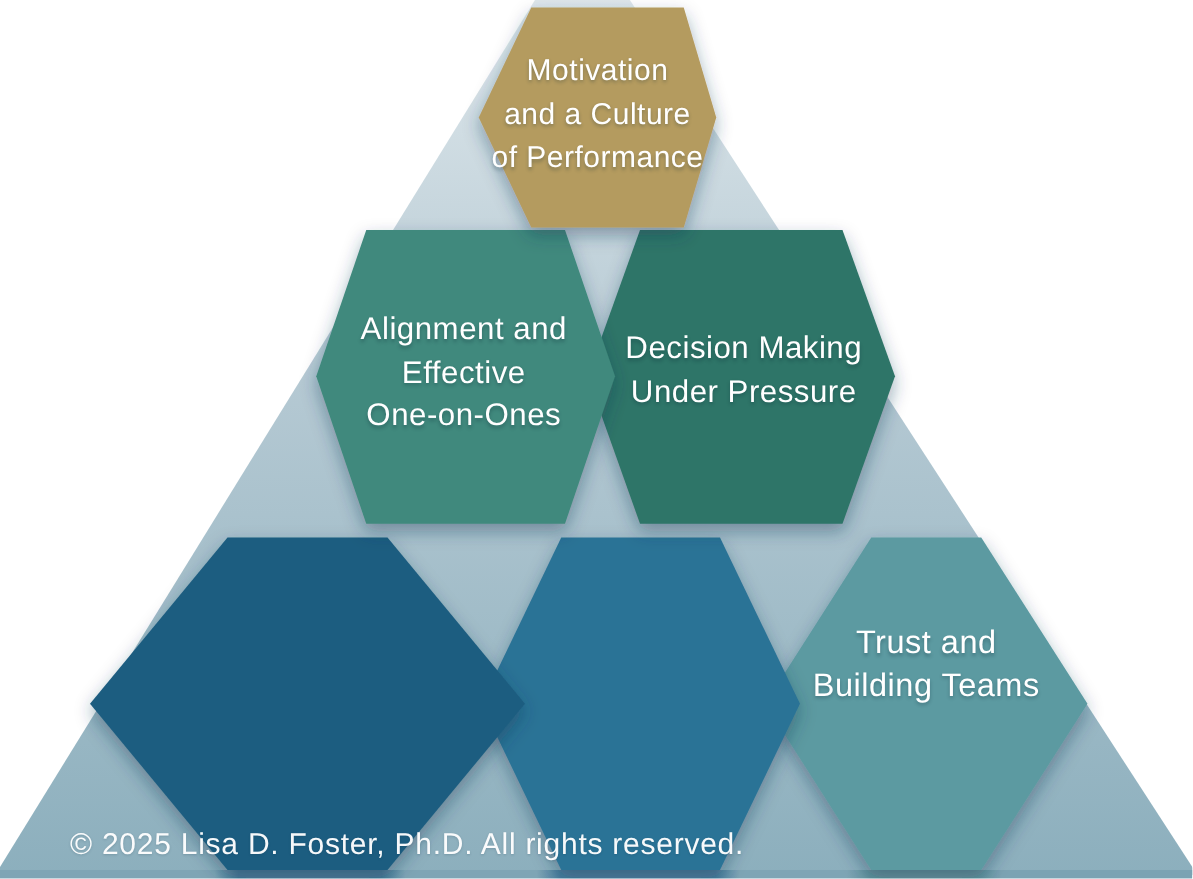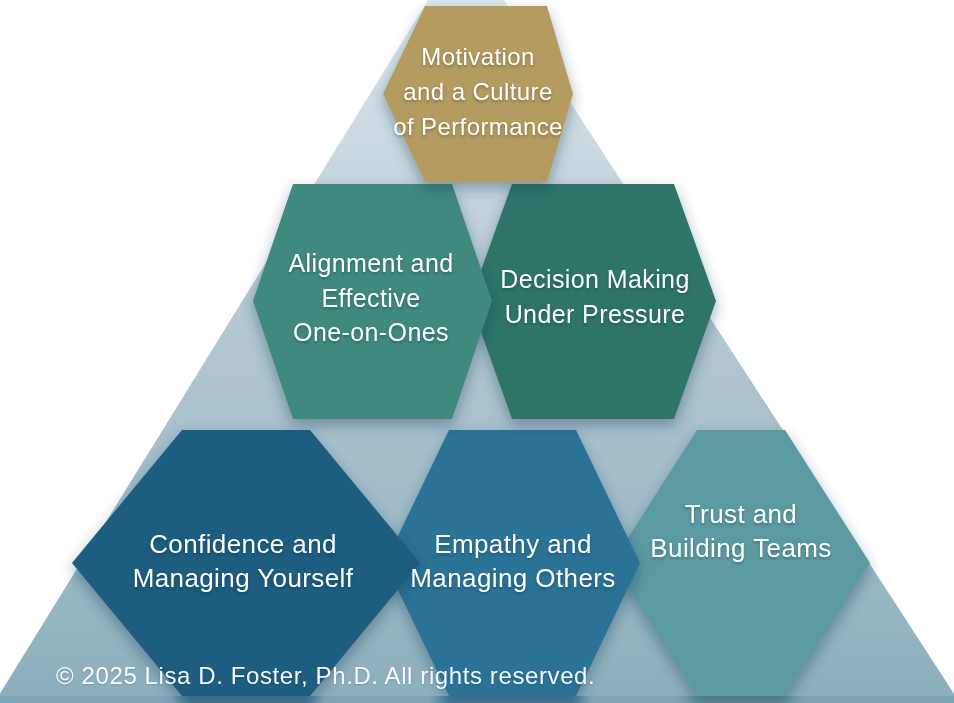--- a/index.html
+++ b/index.html
@@ -96,22 +96,18 @@
   </svg>
 
   <div class="hextext t-top" style="left:478px; top:92px;">Motivation
 and a Culture
 of Performance</div>
   <div class="hextext t-mid" style="left:595px; top:296px;">Decision Making
 Under Pressure</div>
   <div class="hextext t-mid" style="left:371px; top:298px;">Alignment and
 Effective
 One-on-Ones</div>
-  <div class="hextext t-bottom" style="left:243px; top:561px;">Confidence and
-Managing Yourself</div>
-  <div class="hextext t-bottom" style="left:513px; top:561px;">Empathy and
-Managing Others</div>
   <div class="hextext t-bottom" style="left:741px; top:531px;">Trust and
 Building Teams</div>
 
   <div class="copyright">© 2025 Lisa D. Foster, Ph.D. All rights reserved.</div>
 
 </div>
 
 </body></html>

